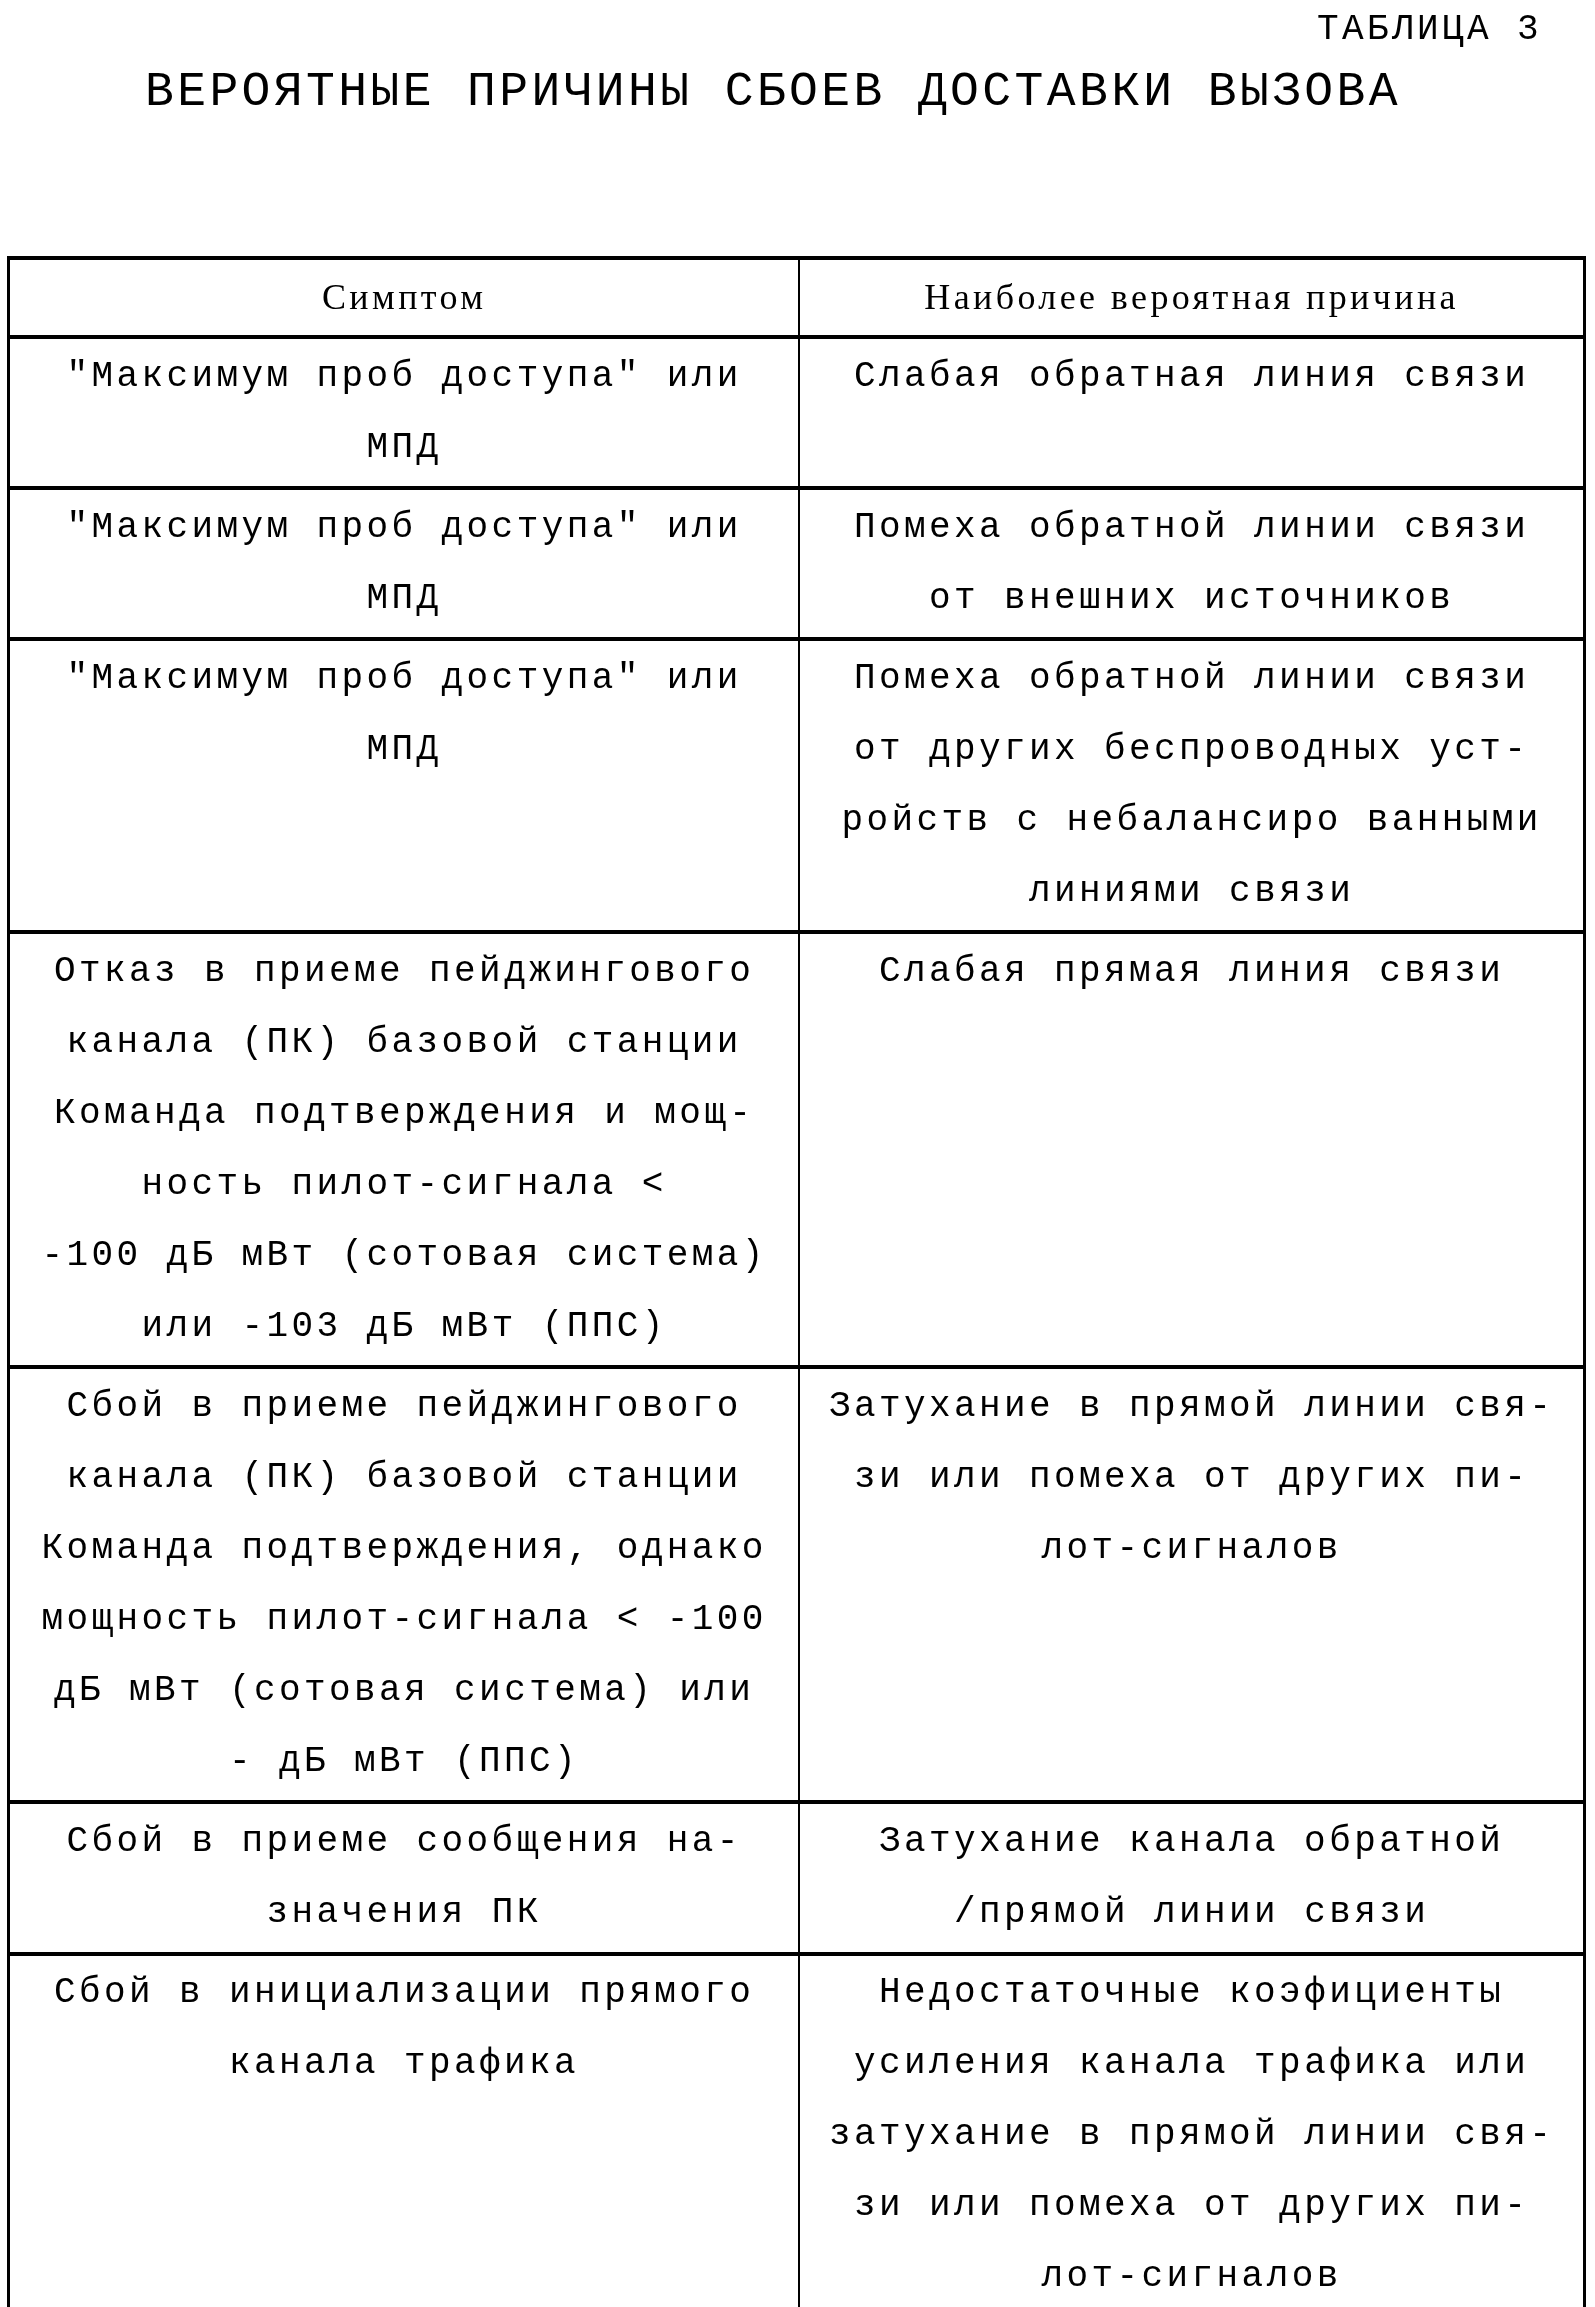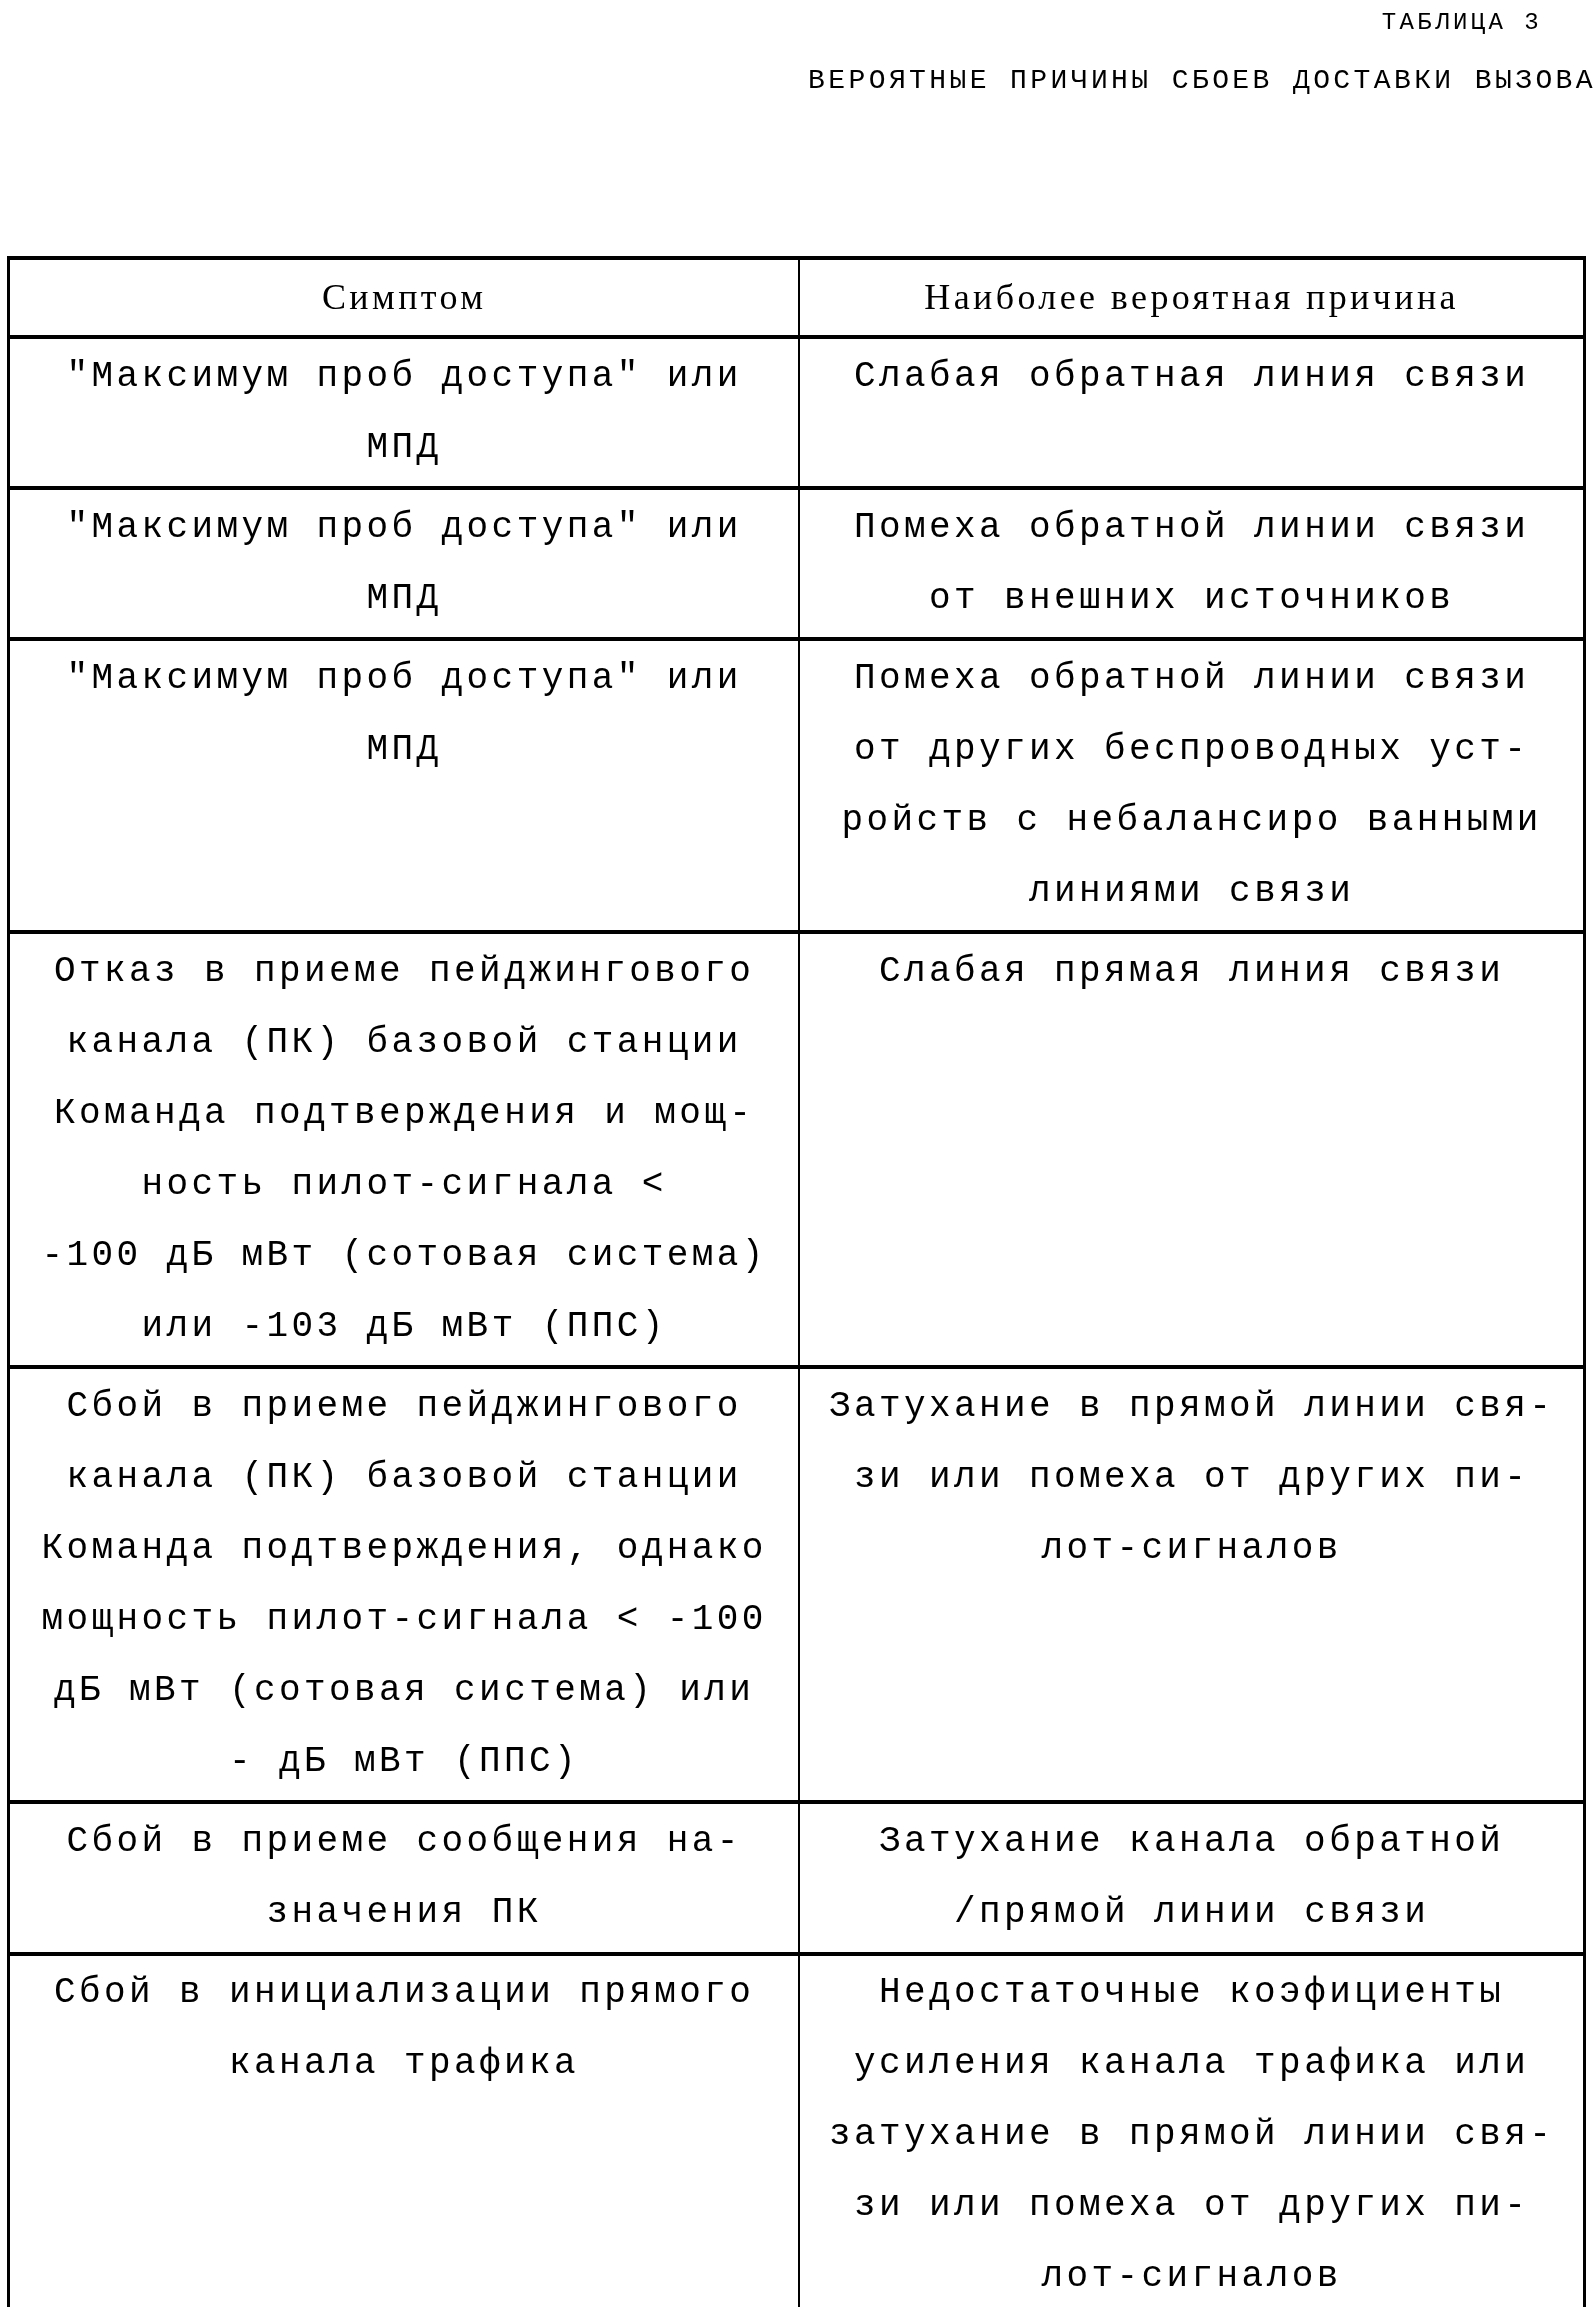--- a/index.html
+++ b/index.html
@@ -17,31 +17,31 @@
   }
   .page {
     position: absolute;
     inset: 0;
     background: #fff;
   }
   .corner-label {
     position: absolute;
     top: 8.5px;
     right: 54px;
-    font-size: 24px;
+    font-size: 36px;
     letter-spacing: 3.4px;
     white-space: nowrap;
   }
   .doc-title {
     position: absolute;
     top: 65px;
     left: 145px;
     right: 0;
-    text-align: right;
-    font-size: 28px;
+    text-align: left;
+    font-size: 48px;
     letter-spacing: 3.4px;
     white-space: nowrap;
   }
   .doc-subtitle {
     position: absolute;
     top: 165px;
     left: 94px;
     right: 0;
     text-align: center;
     font-size: 36px;

